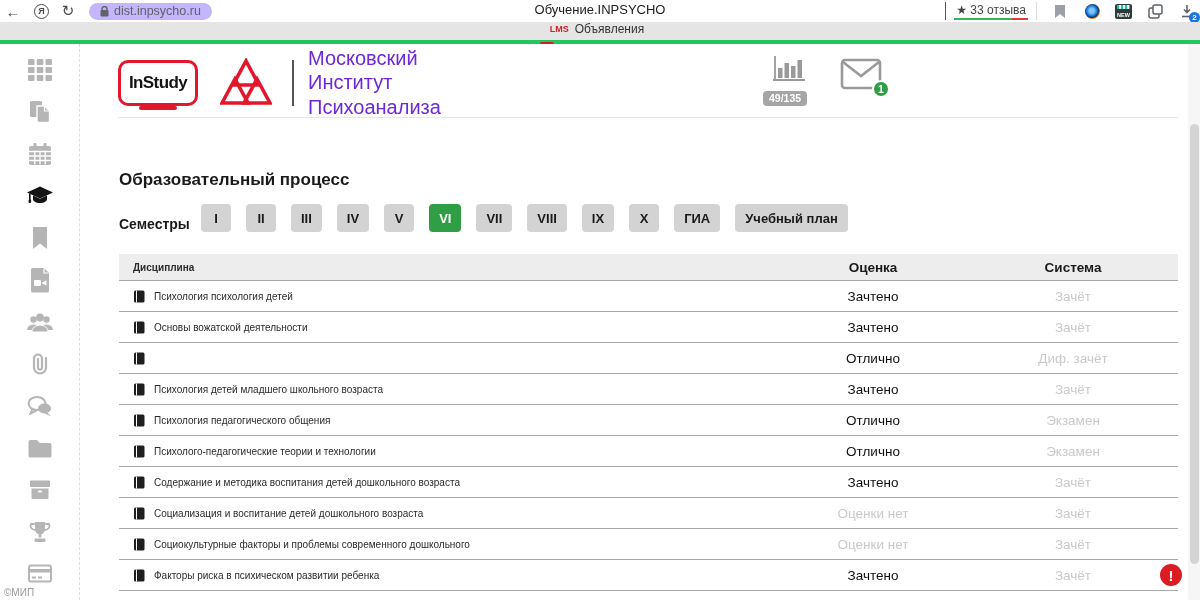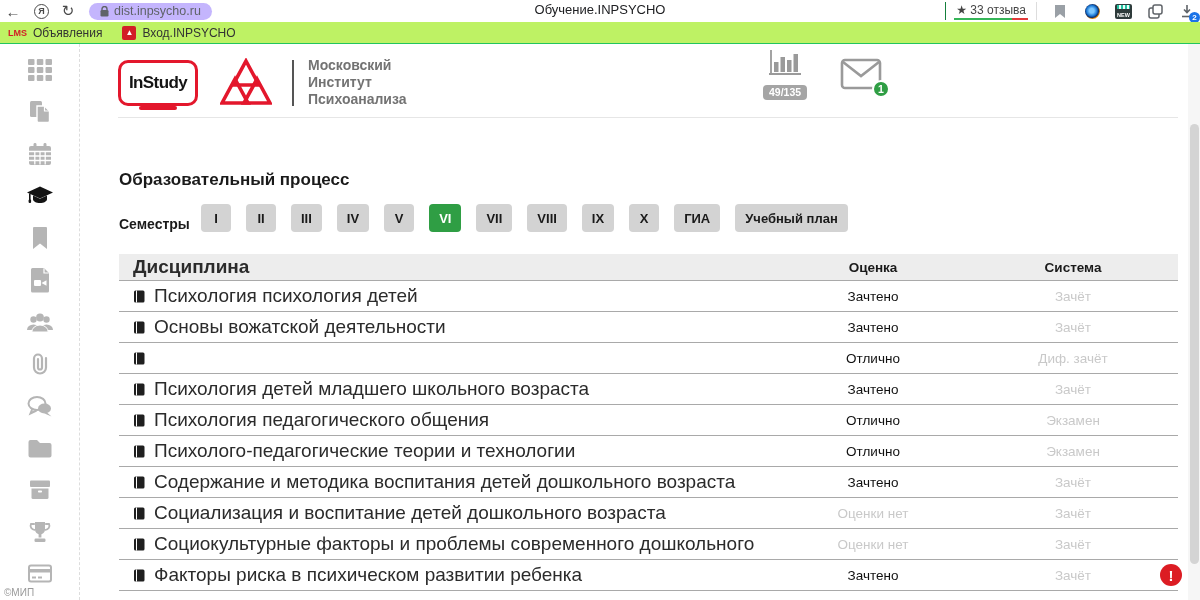--- a/index.html
+++ b/index.html
@@ -14,21 +14,21 @@
   #chrome-right { position:absolute; right:4px; top:0; height:22px; display:flex; align-items:center; gap:14px; }
   #reviews { border-left:1px solid #15803d; border-right:1px solid #ddd; padding:1px 10px 3px 10px; position:relative; font-size:12px; color:#444; white-space:nowrap; }
   #reviews .bar { position:absolute; left:8px; right:8px; bottom:0; height:2.5px; background:linear-gradient(to right,#35b558 0 78%, #e23b3b 78% 100%); }
   .chrome-ic { width:18px; height:18px; display:flex; align-items:center; justify-content:center; position:relative; }
   .circle-ext { width:15px; height:15px; border-radius:50%; background:radial-gradient(circle at 45% 45%, #7ec8ff 0 20%, #1976d2 45%, #12306b 58%, #ff9800 70%, #f44336 100%); }
   .new-ext { width:17px; height:15px; background:#2e3b3b; border-radius:2px; color:#fff; font-size:5.5px; font-weight:bold; display:flex; align-items:flex-end; justify-content:center; padding-bottom:1px; position:relative; }
   .new-ext::before { content:""; position:absolute; top:1.5px; left:2px; right:2px; height:3.5px; background:repeating-linear-gradient(to right,#25c2a0 0 2px,#e8fefa 2px 4px); }
   .dl-badge { position:absolute; right:-4px; bottom:-3px; width:11px; height:11px; background:#1a73e8; border-radius:50%; color:#fff; font-size:8px; font-weight:bold; display:flex; align-items:center; justify-content:center; }
 
   
-  #bookmarks-bar { position:absolute; top:22px; left:0; width:1200px; height:22px; background:#bef264; border-bottom:1px solid #22c55e; display:flex; align-items:center; gap:6px; padding-left:8px; }
+  #bookmarks-bar { position:absolute; top:22px; left:0; width:1200px; height:22px; background:#e5e5e5; border-bottom:4px solid #22c55e; display:flex; align-items:center; gap:6px; padding-left:8px;flex-direction:column; }
   .bm { display:flex; align-items:center; gap:6px; cursor:pointer; margin-right:14px; }
   .bm-label { font-size:12px; color:#333; }
   .lms-logo { color:#d21f26; font-weight:900; font-size:9px; letter-spacing:0; }
   .mip-sq { width:14px; height:14px; background:#d21f26; border-radius:2px; color:#fff; font-size:8px; display:flex; align-items:center; justify-content:center; }
 
   
   #sidebar { position:absolute; top:44px; left:0; width:80px; height:556px; background:#fff; border-right:1px dashed #ddd; display:flex; flex-direction:column; align-items:center; gap:14px; padding-top:12px; }
   .sic { width:28px; height:28px; cursor:pointer; flex:0 0 auto; }
   #sidebar-copyright { position:absolute; bottom:2px; left:4px; font-size:10px; color:#9a9a9a; }
 
@@ -37,37 +37,37 @@
   #scroll-thumb { position:absolute; top:80px; left:1.5px; width:9px; height:440px; background:#d4d4d4; border-radius:5px; }
 
   
   #content { position:absolute; top:44px; left:81px; width:1107px; height:556px; background:#fff; }
   #site-header { position:absolute; top:4px; left:37px; right:10px; height:70px; border-bottom:1px solid #e6e6e6; display:flex; align-items:center; }
   #instudy-box { width:80px; height:46px; border:3px solid #e3172c; border-radius:10px; display:flex; align-items:center; justify-content:center; position:relative; }
   #instudy-box .txt { font-weight:bold; font-size:17px; color:#141414; letter-spacing:-0.6px; }
   #instudy-box::after { content:""; position:absolute; bottom:-7px; left:50%; transform:translateX(-50%); width:38px; height:4px; background:#e3172c; border-radius:2px; }
   #mip-logo { margin-left:22px; }
   #hdr-divider { width:2px; height:46px; background:#555; margin:0 14px 0 20px; }
-  #institute-name { font-weight:bold; font-size:14px; color:#737373; line-height:1.22; }
-  #hdr-stats { position:absolute; left:645px; top:0; text-align:center; cursor:pointer; }
+  #institute-name { font-weight:normal; font-size:20px; color:#6d28d9; line-height:1.22; }
+  #hdr-stats { position:absolute; left:645px; top:6px; text-align:right; cursor:pointer; }
   #stats-badge { display:inline-block; background:#a5a5a5; color:#fff; font-weight:bold; font-size:10.5px; border-radius:4px; padding:1.5px 6px; margin-top:1px; }
   #hdr-mail { position:absolute; left:722px; top:10px; cursor:pointer; }
   #mail-badge { position:absolute; right:-8px; bottom:-4px; width:18px; height:18px; background:#2f9e44; border:2px solid #fff; border-radius:50%; color:#fff; font-size:10.5px; font-weight:bold; display:flex; align-items:center; justify-content:center; }
 
   #page-title { position:absolute; top:126px; left:38px; font-size:17px; font-weight:bold; color:#1a1a1a; }
   #semesters { position:absolute; top:160px; left:38px; height:28px; display:flex; align-items:flex-end; }
   #sem-label { font-size:14px; font-weight:bold; color:#1a1a1a; width:82px; }
   .sem-btn { background:#d3d3d3; border:none; border-radius:4px; height:28px; min-width:30px; padding:0 10px; font-family:inherit; font-size:13px; font-weight:bold; color:#1a1a1a; margin-right:15px; cursor:pointer; }
   .sem-btn.active { background:#2f9e44; color:#fff; }
 
   
   #grades-table { position:absolute; top:210px; left:38px; right:10px; }
   .t-head { display:flex; background:#ededed; height:27px; align-items:center; border-bottom:1px solid #a9a9a9; font-size:13.5px; font-weight:bold; color:#1a1a1a; }
   .t-row { display:flex; height:31px; align-items:center; border-bottom:1px solid #a9a9a9; cursor:pointer; position:relative; }
-  .c-disc { flex:1; padding-left:14px; display:flex; align-items:center; gap:8px; font-size:19px; color:#2b2b2b; overflow:hidden; white-space:nowrap; }
+  .c-disc { flex:1; padding-left:14px; display:flex; align-items:center; gap:8px; font-size:10px; color:#2b2b2b; overflow:hidden; white-space:nowrap; }
   .c-grade { width:190px; text-align:center; font-size:13.5px; font-weight:normal; color:#111; }
   .c-sys { width:210px; text-align:center; font-size:13.5px; color:#c9c9c9; }
   .c-grade.muted { color:#c9c9c9; font-weight:normal; }
   .book-ic { flex:0 0 auto; }
   #alert-badge { position:absolute; right:-4px; top:4px; width:22px; height:22px; background:#dc1c23; border-radius:50%; color:#fff; font-weight:bold; font-size:15px; display:flex; align-items:center; justify-content:center; cursor:pointer; }
 </style>
 </head>
 <body>
 
 <div id="browser-bar">

